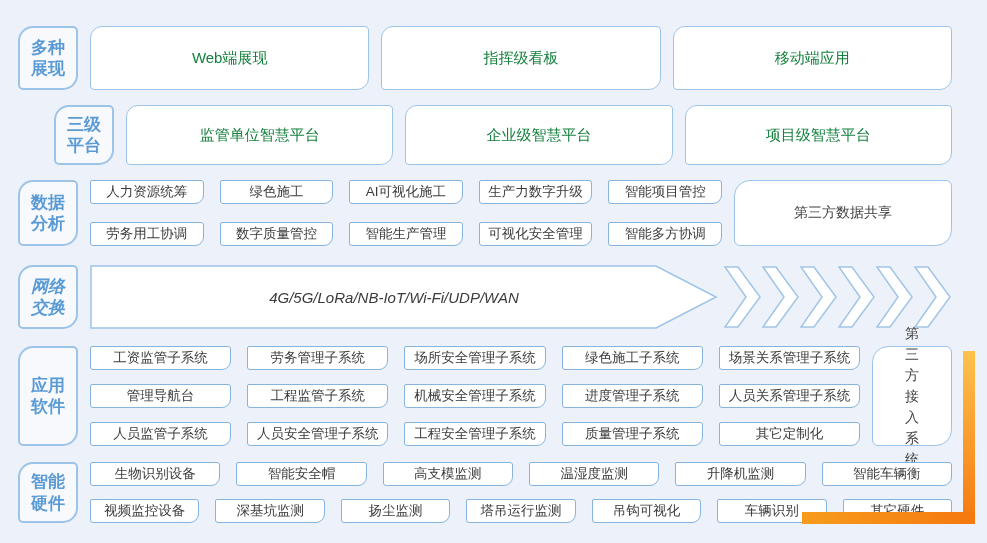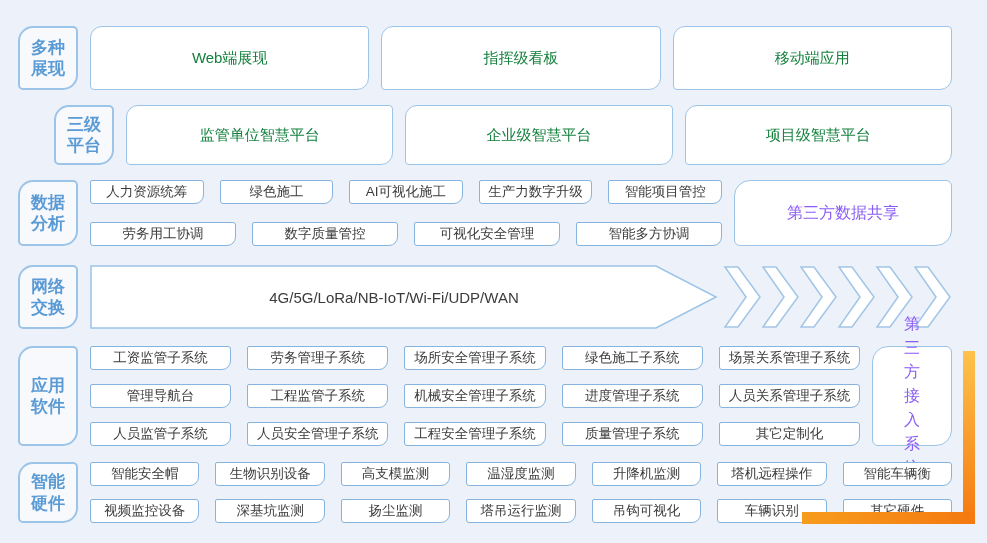--- a/index.html
+++ b/index.html
@@ -7,21 +7,21 @@
     width:987px;height:543px;
     background:#edf1f9;
     font-family:"Liberation Sans","DejaVu Sans",sans-serif;
     position:relative;overflow:hidden;
   }
   .diagram{position:absolute;left:18px;top:26px;width:934px;}
   .band{display:flex;gap:12px;align-items:stretch;}
   .b1{margin-bottom:15px;height:64px;}
   .b2{margin-bottom:15px;height:60px;padding-left:36px;}
   .b3{margin-bottom:19px;height:66px;}
-  .b4{margin-bottom:17px;height:64px;}
+  .b4{margin-bottom:17px;height:64px;font-style:italic;}
   .b5{margin-bottom:16px;height:100px;}
   .b6{height:61px;}
   .row-label{
     flex:0 0 60px;
     border:2px solid #9cc4e8;
     border-radius:15px 5px 15px 5px;
     background:rgba(255,255,255,.55);
     color:#5b9bd5;font-size:17px;font-weight:700;line-height:1.25;
     display:flex;align-items:center;justify-content:center;
     text-align:center;white-space:pre-line;box-sizing:border-box;
@@ -35,21 +35,21 @@
   .chip-row{display:flex;gap:16px;}
   .chip{
     flex:1;height:24px;
     border:1.3px solid #86b4de;border-radius:2px 3px 9px 3px;
     background:#fff;color:#3b3b3b;font-size:13.5px;
     display:flex;align-items:center;justify-content:center;
     white-space:nowrap;box-sizing:border-box;min-width:0;
   }
   .side-box{
     border:1.5px solid #9cc4e8;border-radius:16px 6px 16px 6px;
-    background:#fff;color:#8b5cf6;font-size:16px;
+    background:#fff;color:#404040;font-size:14px;
     display:flex;align-items:center;justify-content:center;
     text-align:center;box-sizing:border-box;
   }
   .side-box.wide{flex:0 0 218px;}
   .side-box.tall{flex:0 0 80px;padding:0 26px;line-height:1.5;}
   .arrow-area{flex:1;display:flex;align-items:stretch;min-width:0;}
   .arrow-shape{position:relative;flex:0 0 628px;height:64px;}
   .arrow-shape svg{position:absolute;inset:0;width:100%;height:100%;}
   .arrow-text{
     position:absolute;inset:0 60px 0 0;
@@ -95,20 +95,21 @@
       <div class="chip-row">
         <div class="chip">人力资源统筹</div>
         <div class="chip">绿色施工</div>
         <div class="chip">AI可视化施工</div>
         <div class="chip">生产力数字升级</div>
         <div class="chip">智能项目管控</div>
       </div>
       <div class="chip-row">
         <div class="chip">劳务用工协调</div>
         <div class="chip">数字质量管控</div>
+        <div class="chip">智能生产管理</div>
         <div class="chip">可视化安全管理</div>
         <div class="chip">智能多方协调</div>
       </div>
     </div>
     <div class="side-box wide">第三方数据共享</div>
   </div>
 
   <div class="band b4">
     <div class="row-label">网络
 交换</div>
@@ -169,26 +170,25 @@
       </div>
     </div>
     <div class="side-box tall">第三方接入系统</div>
   </div>
 
   <div class="band b6">
     <div class="row-label">智能
 硬件</div>
     <div class="chips-wrap">
       <div class="chip-row">
+        <div class="chip">生物识别设备</div>
         <div class="chip">智能安全帽</div>
-        <div class="chip">生物识别设备</div>
         <div class="chip">高支模监测</div>
         <div class="chip">温湿度监测</div>
         <div class="chip">升降机监测</div>
-        <div class="chip">塔机远程操作</div>
         <div class="chip">智能车辆衡</div>
       </div>
       <div class="chip-row">
         <div class="chip">视频监控设备</div>
         <div class="chip">深基坑监测</div>
         <div class="chip">扬尘监测</div>
         <div class="chip">塔吊运行监测</div>
         <div class="chip">吊钩可视化</div>
         <div class="chip">车辆识别</div>
         <div class="chip">其它硬件</div>

